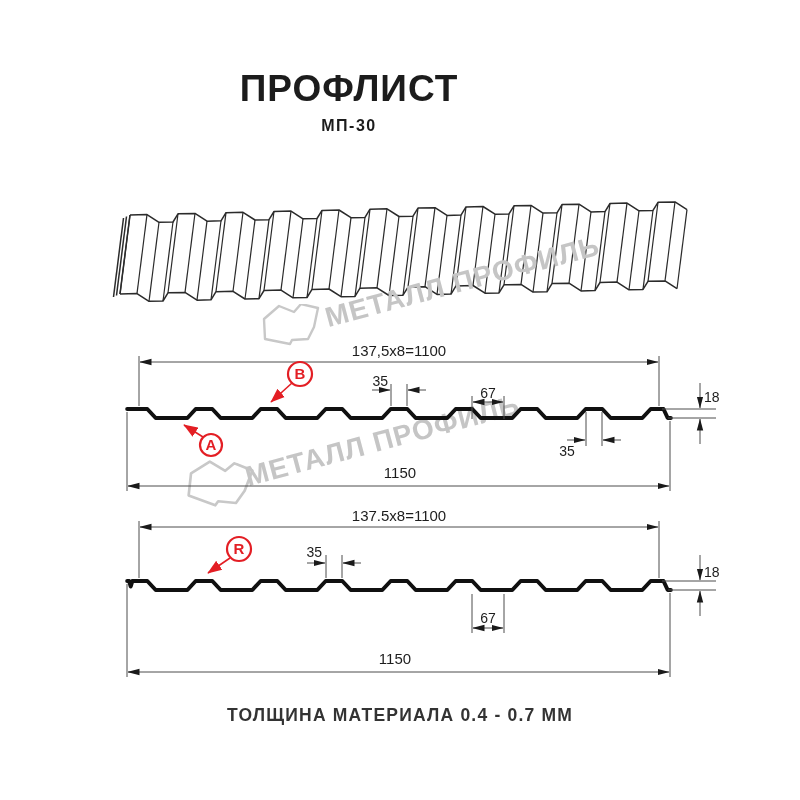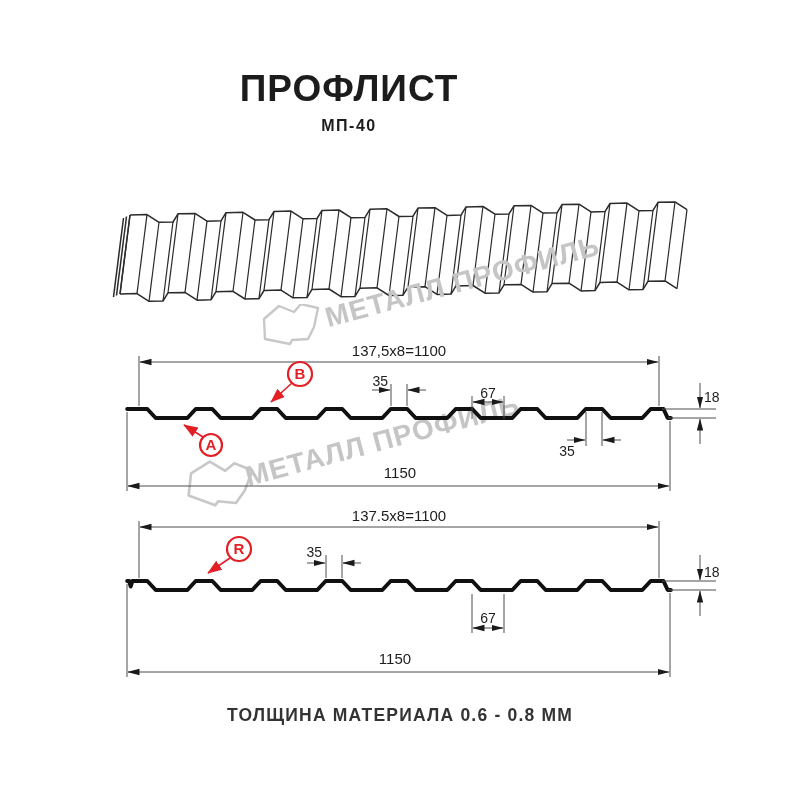--- a/index.html
+++ b/index.html
@@ -25,21 +25,21 @@
   .s3d{stroke:#2b2b2b;stroke-width:1.5;fill:none;stroke-linejoin:round;}
   .s3dthin{stroke:#2b2b2b;stroke-width:1.2;fill:none;}
 </style>
 </head>
 <body>
 
 <div class="page">
 
   <div class="header">
     <div class="title">ПРОФЛИСТ</div>
-    <div class="subtitle">МП-40</div>
+    <div class="subtitle">МП-30</div>
   </div>
 
   <svg class="layer" width="800" height="800">
     <g id="sheet3d">
         <path d="M130.0,215.0 L147.0,214.6 L159.0,222.3 L173.0,222.0 L178.0,213.8 L195.0,213.4 L207.0,221.2 L221.0,220.8 L226.0,212.7 L243.0,212.3 L255.0,220.0 L269.0,219.7 L274.0,211.5 L291.0,211.1 L303.0,218.8 L317.0,218.5 L322.0,210.4 L339.0,210.0 L351.0,217.7 L365.0,217.4 L370.0,209.2 L387.0,208.8 L399.0,216.5 L413.0,216.2 L418.0,208.1 L435.0,207.7 L447.0,215.4 L461.0,215.1 L466.0,206.9 L483.0,206.5 L495.0,214.2 L509.0,213.9 L514.0,205.8 L531.0,205.4 L543.0,213.1 L557.0,212.8 L562.0,204.6 L579.0,204.2 L591.0,211.9 L605.0,211.6 L610.0,203.5 L627.0,203.1 L639.0,210.8 L653.0,210.4 L658.0,202.3 L675.0,201.9 L687.0,209.6 L677.0,288.6 L665.0,280.9 L648.0,281.3 L643.0,289.4 L629.0,289.8 L617.0,282.1 L600.0,282.5 L595.0,290.6 L581.0,290.9 L569.0,283.2 L552.0,283.6 L547.0,291.8 L533.0,292.1 L521.0,284.4 L504.0,284.8 L499.0,292.9 L485.0,293.2 L473.0,285.5 L456.0,285.9 L451.0,294.1 L437.0,294.4 L425.0,286.7 L408.0,287.1 L403.0,295.2 L389.0,295.5 L377.0,287.8 L360.0,288.2 L355.0,296.4 L341.0,296.7 L329.0,289.0 L312.0,289.4 L307.0,297.5 L293.0,297.8 L281.0,290.1 L264.0,290.5 L259.0,298.7 L245.0,299.0 L233.0,291.3 L216.0,291.7 L211.0,299.8 L197.0,300.2 L185.0,292.4 L168.0,292.8 L163.0,301.0 L149.0,301.3 L137.0,293.6 L120.0,294.0 Z" fill="#ffffff" stroke="none"></path>
         <line x1="130" y1="215" x2="120" y2="294" class="s3dthin"></line>
         <line x1="147" y1="214.592" x2="137" y2="293.592" class="s3dthin"></line>
         <line x1="159" y1="222.304" x2="149" y2="301.304" class="s3dthin"></line>
         <line x1="173" y1="221.968" x2="163" y2="300.96799999999996" class="s3dthin"></line>
         <line x1="178" y1="213.848" x2="168" y2="292.848" class="s3dthin"></line>
@@ -214,14 +214,14 @@
       </g>
 
       <g>
         <line class="redline" x1="230" y1="558" x2="208" y2="573" marker-end="url(#rarr)"></line>
         <circle class="red" cx="239" cy="549" r="12"></circle>
         <text class="redtxt" x="239" y="554">R</text>
       </g>
     </g>
   </svg>
 
-  <div class="footer">ТОЛЩИНА МАТЕРИАЛА 0.6 - 0.8 ММ</div>
+  <div class="footer">ТОЛЩИНА МАТЕРИАЛА 0.4 - 0.7 ММ</div>
 </div>
 
 </body></html>

